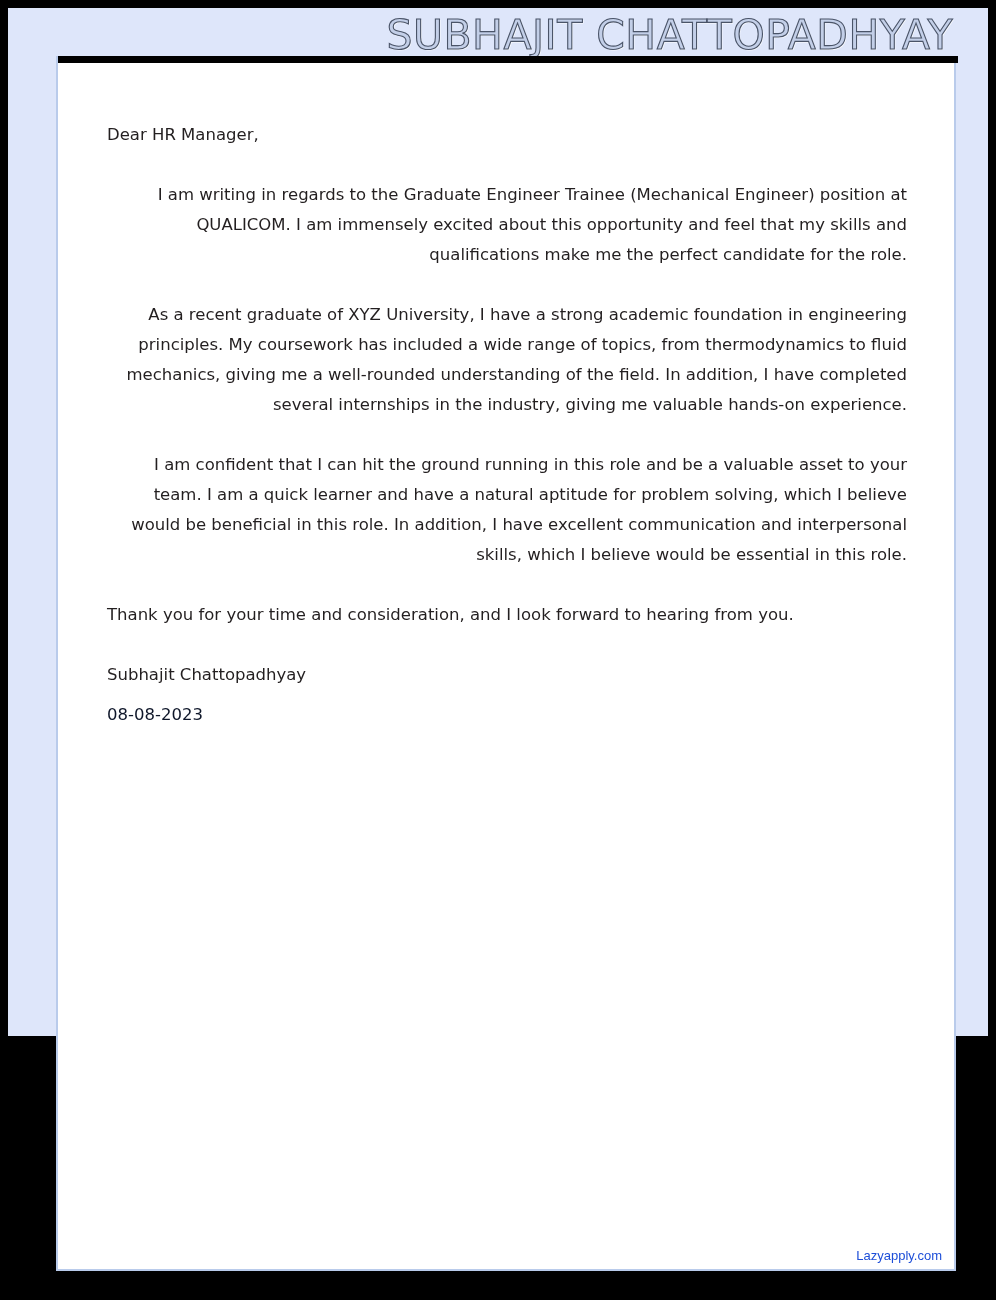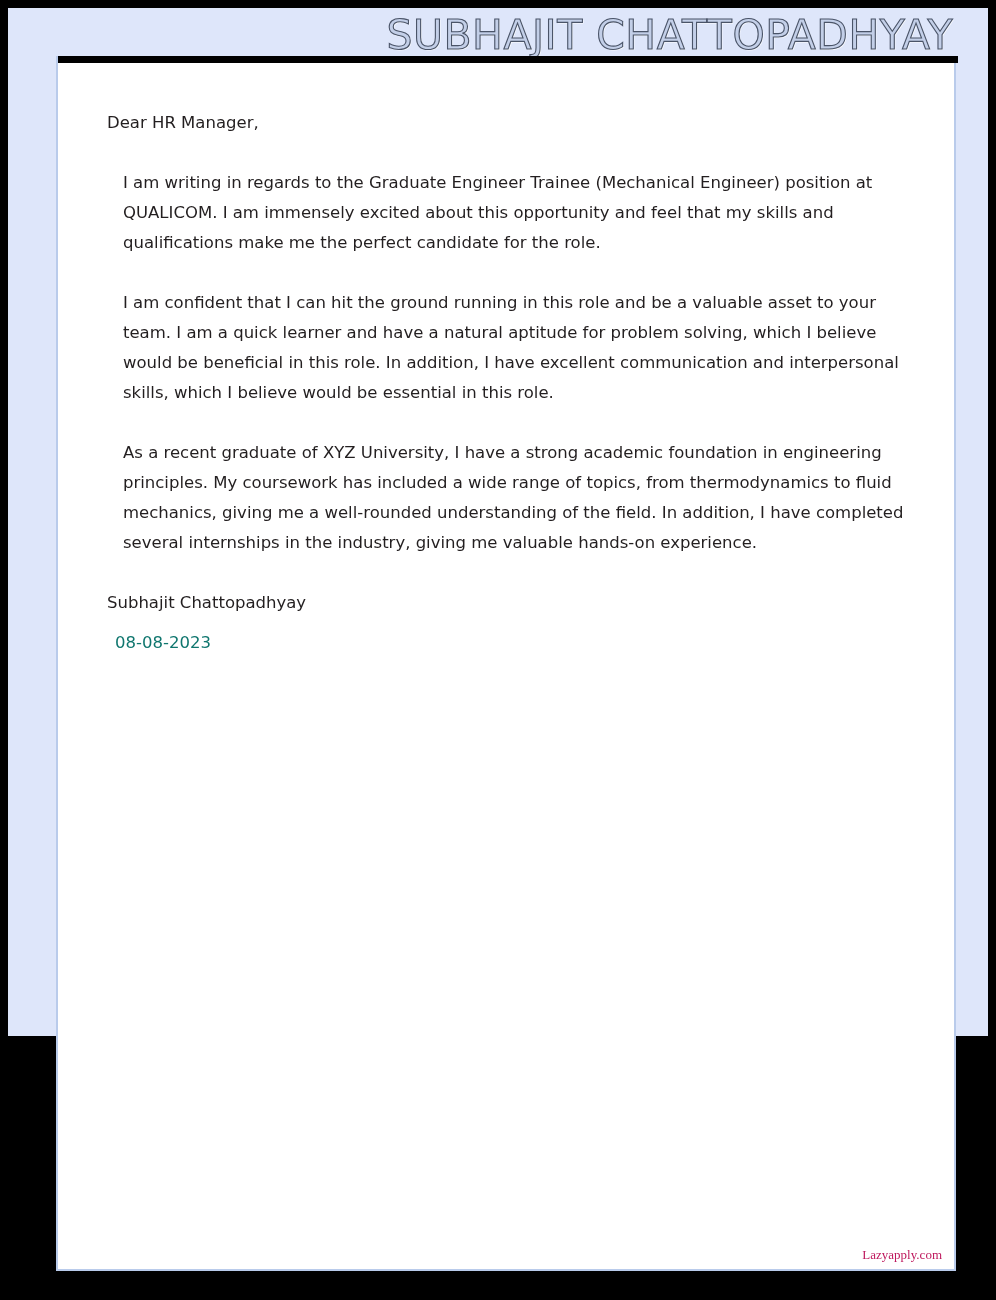--- a/index.html
+++ b/index.html
@@ -78,70 +78,71 @@
     position: absolute;
     left: 49px;
     top: 52px;
     width: 800px;
     font-size: 16.5px;
     line-height: 30px;
     color: #231f20;
     font-family: "DejaVu Sans", sans-serif;
   }
   .salutation {
-    margin: 0 0 30px 0;
+    margin: 12px 0 30px 0;
   }
   .para {
-    margin: 0 0 30px 16px;
-    text-align: left;
+    margin: 0 0 30px 4px;
+    text-align: right;
   }
   .closing-line {
     margin: 0 0 30px 0;
   }
   .signer-name {
     margin: 0 0 10px 0;
   }
   .signed-date {
-    margin: 8px;
-    color: #0f766e;
+    margin: 0;
+    color: #0f172a;
   }
 
   
   .footer-mark {
     position: absolute;
     right: 12px;
     bottom: 6px;
     font-size: 13px;
-    color: #be185d;
-    font-family: Liberation Serif, serif;
+    color: #1d4ed8;
+    font-family: Liberation Sans, sans-serif;
   }
 </style>
 </head>
 <body>
 
 <div class="outer-frame">
 
   <div class="header-band">
     <div class="header-name">SUBHAJIT CHATTOPADHYAY</div>
   </div>
 
   <div class="letter-sheet">
     <div class="top-rule"></div>
 
     <div class="letter-body">
 
       <p class="salutation">Dear HR Manager,</p>
 
       <p class="para">I am writing in regards to the Graduate Engineer Trainee (Mechanical Engineer) position at QUALICOM. I am immensely excited about this opportunity and feel that my skills and qualifications make me the perfect candidate for the role.</p>
 
+      <p class="para">As a recent graduate of XYZ University, I have a strong academic foundation in engineering principles. My coursework has included a wide range of topics, from thermodynamics to fluid mechanics, giving me a well-rounded understanding of the field. In addition, I have completed several internships in the industry, giving me valuable hands-on experience.</p>
+
       <p class="para">I am confident that I can hit the ground running in this role and be a valuable asset to your team. I am a quick learner and have a natural aptitude for problem solving, which I believe would be beneficial in this role. In addition, I have excellent communication and interpersonal skills, which I believe would be essential in this role.</p>
 
-      <p class="para">As a recent graduate of XYZ University, I have a strong academic foundation in engineering principles. My coursework has included a wide range of topics, from thermodynamics to fluid mechanics, giving me a well-rounded understanding of the field. In addition, I have completed several internships in the industry, giving me valuable hands-on experience.</p>
 
-
+      <p class="closing-line">Thank you for your time and consideration, and I look forward to hearing from you.</p>
 
 
       <p class="signer-name">Subhajit Chattopadhyay</p>
 
       <p class="signed-date">08-08-2023</p>
 
     </div>
 
     <div class="footer-mark">Lazyapply.com</div>
   </div>

